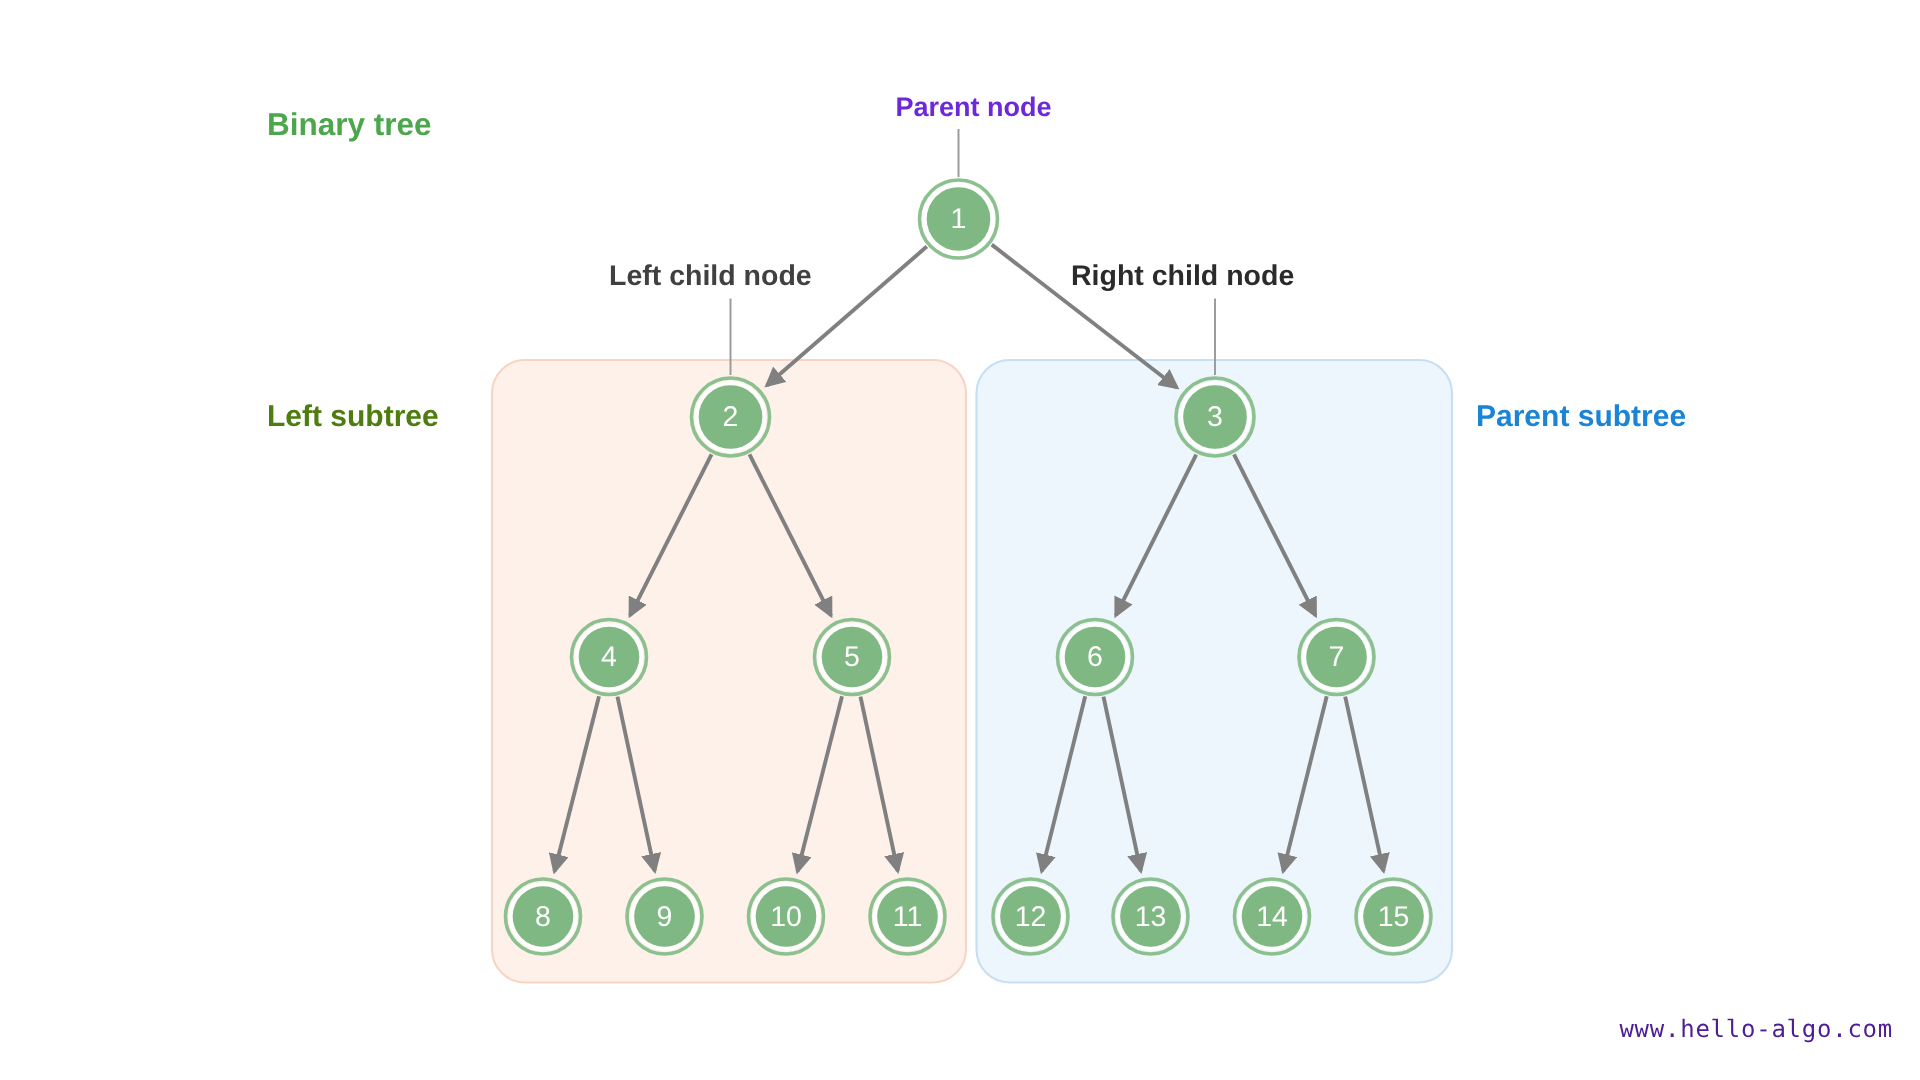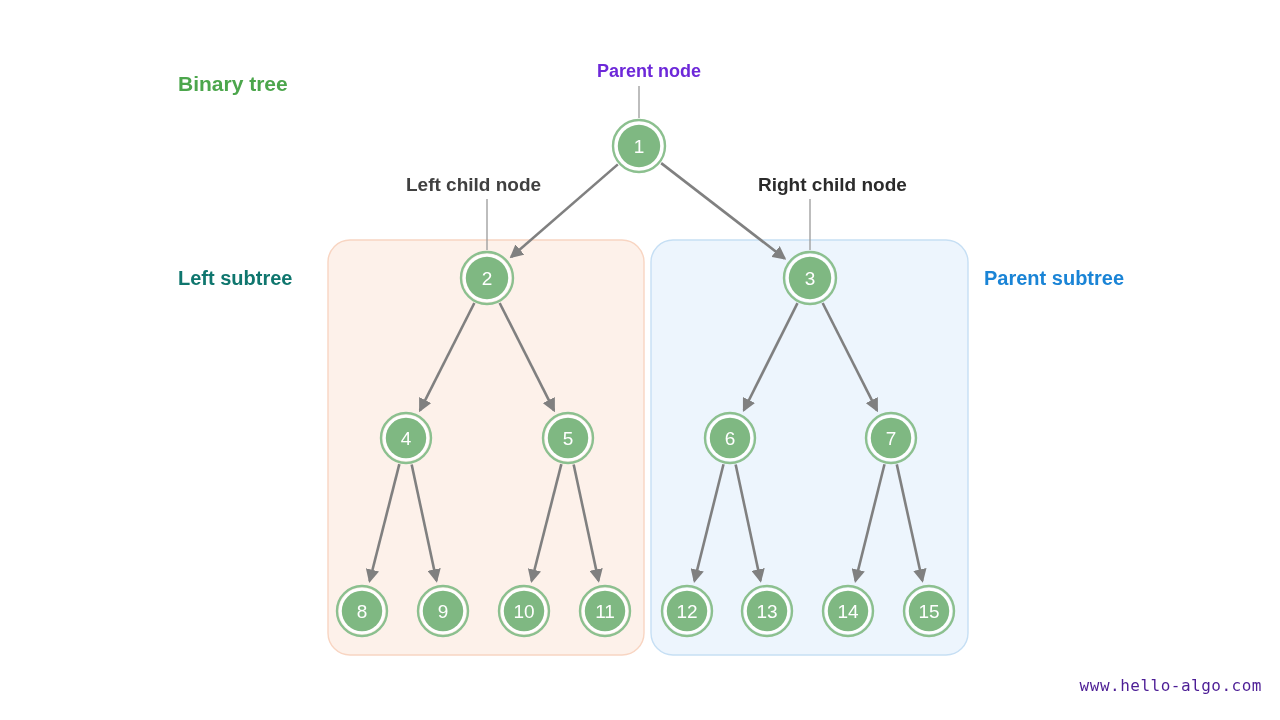--- a/index.html
+++ b/index.html
@@ -34,21 +34,21 @@
   }
   .lbl-title {
     font-size: 21px;
     color: #4CA64C;
     left: 178px;
     top: 60px;
     margin-top: 13px;
   }
   .lbl-left-subtree {
     font-size: 20px;
-    color: #0f766e;
+    color: #4d7c0f;
     left: 178px;
     top: 268px;
   }
   .lbl-right-subtree {
     font-size: 20px;
     color: #1A84D6;
     left: 984px;
     top: 268px;
   }
   .lbl-parent {
@@ -60,21 +60,21 @@
   }
   .lbl-left-child {
     font-size: 19px;
     color: #404040;
     left: 406px;
     top: 175px;
   }
   .lbl-right-child {
     font-size: 19px;
     color: #2B2B2B;
-    left: 758px;
+    left: 714px;
     top: 175px;
   }
   .watermark {
     position: absolute;
     right: 18px;
     top: 676px;
     font-family: "DejaVu Sans Mono", "Liberation Mono", monospace;
     font-size: 16px;
     color: #4c1d95;
     letter-spacing: 0.5px;

